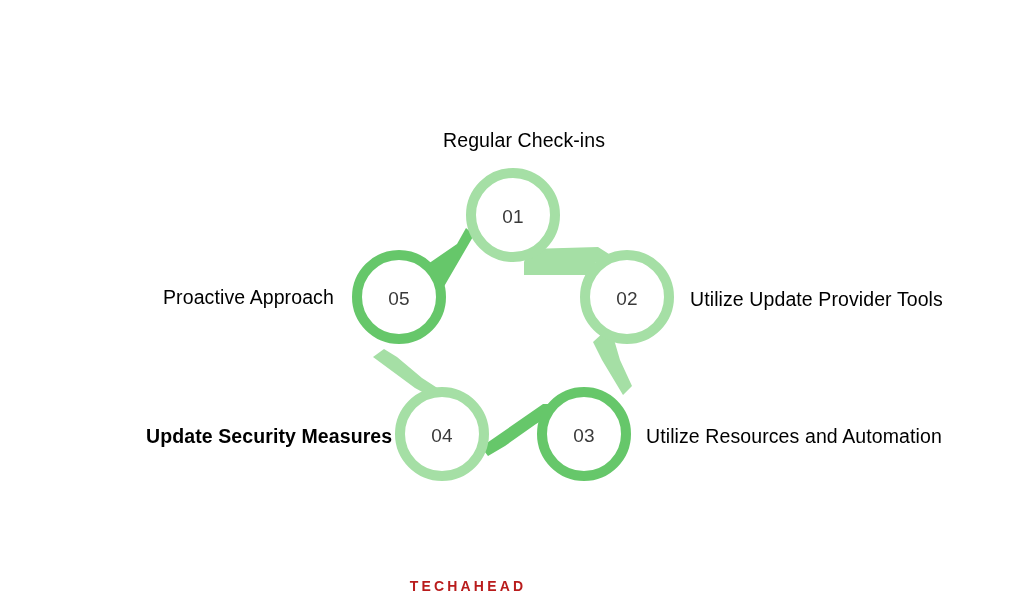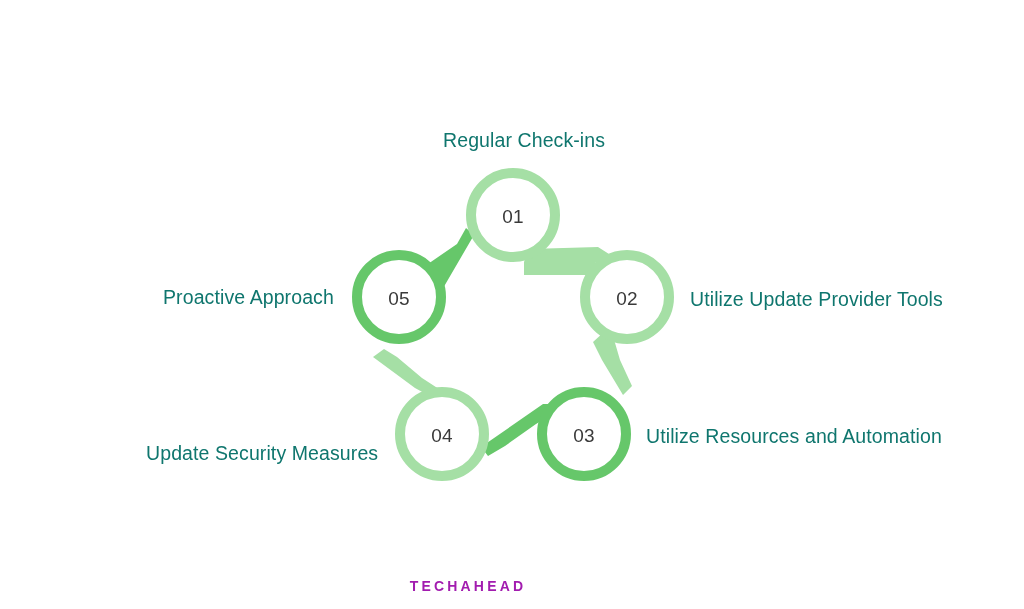--- a/index.html
+++ b/index.html
@@ -30,43 +30,43 @@
     fill: #3a3a3a;
     text-anchor: middle;
     dominant-baseline: central;
     letter-spacing: 0.2px;
   }
 
   .node-label {
     position: absolute;
     font-family: "Liberation Sans", sans-serif;
     font-size: 19.5px;
-    color: #0f766e;
+    color: #000000;
     white-space: nowrap;
     letter-spacing: 0.1px;
     line-height: 1;
   }
 
   .label-top    { left: 443px; top: 131px; }
   .label-right  { left: 690px; top: 290px; }
   .label-br     { left: 646px; top: 427px; }
-  .label-bl     { left: 138px; top: 444px; text-align: center; }
+  .label-bl     { left: 138px; top: 427px; text-align: center; font-weight: bold; }
   .label-left   { left: 154px; top: 288px; text-align: center; }
 
   #brand-footer {
     position: absolute;
     left: 0;
     top: 578px;
     width: 936px;
     text-align: center;
     font-family: "Liberation Sans", sans-serif;
     font-size: 14px;
     font-weight: bold;
     letter-spacing: 3.2px;
-    color: #a21caf;
+    color: #b91c1c;
     user-select: none;
   }
 </style>
 </head>
 <body>
 
 <svg id="diagram-canvas" viewBox="0 0 1024 609">
 
   <g>
     <path d="M 414 321

